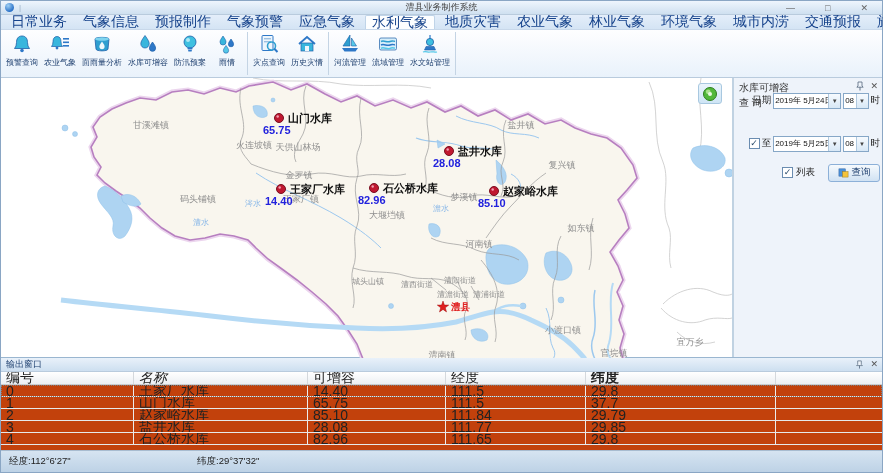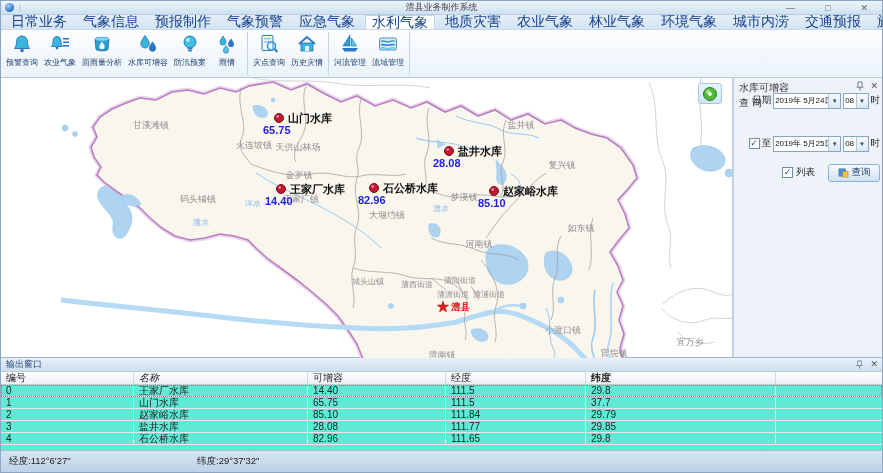--- a/index.html
+++ b/index.html
@@ -52,21 +52,21 @@
 .combo {height:16px;border:1px solid #86a7c7;background:#fff;display:flex;align-items:stretch}
 .combo-txt {font-size:8px;color:#111;padding:0 1px;display:flex;align-items:center;white-space:nowrap;overflow:hidden;flex:1}
 .combo-arrow {width:12px;border-left:1px solid #b0c8de;background:linear-gradient(#f6fafe,#d8e8f6);display:flex;align-items:center;justify-content:center;font-size:6px;color:#444}
 .cb {width:11px;height:11px;border:1px solid #6a8cb0;background:#fff;display:flex;align-items:center;justify-content:center;font-size:9px;line-height:1;color:#2a4a6a;flex:0 0 11px}
 .q-btn {height:18px;width:60px;border:1px solid #8cb0d8;border-radius:3px;background:linear-gradient(#f6fafd,#d0e2f3);display:flex;align-items:center;justify-content:center;gap:3px;font-size:9.5px;color:#1c3e6e}
 
 
 .output-panel {flex:0 0 93px;display:flex;flex-direction:column;background:#fff;border-top:1px solid #9ab6d0}
 .op-head {height:24px;background:linear-gradient(#e9f1fa,#cddff0);display:flex;align-items:flex-end;padding:0 5px;font-size:9px;color:#1c3e6e;position:relative;border-bottom:1px solid #b9cbdd;flex:0 0 13px}
 .op-icons {position:absolute;right:4px;top:0;height:13px;display:flex;gap:6px;align-items:center}
-.grid {flex:1;position:relative;font-size:10px;overflow:hidden;background:#5eead4}
+.grid {flex:1;position:relative;font-size:14px;overflow:hidden;background:#c2410c}
 .g-head {height:13px;display:flex;background:linear-gradient(#ffffff,#eceff3);border-bottom:1px solid #c8ccd0;color:#222}
 .g-hcell {padding-left:5px;border-right:1px solid #d4d8dc;display:flex;align-items:center;flex:0 0 auto}
 .g-row {height:12px;display:flex;border-bottom:1px solid #e6e8ea;color:#222}
 .g-row.selected {outline:1px dotted #808080;outline-offset:-1px}
 .g-cell {padding-left:5px;border-right:1px solid #ececec;display:flex;align-items:center;flex:0 0 auto;white-space:nowrap;overflow:hidden}
 
 
 .statusbar {flex:0 0 22px;background:linear-gradient(#d6e4f1,#bdd2e6);border-top:1px solid #a8bcd0;display:flex;align-items:center;font-size:9.5px;color:#222}
 .sb-lon {margin-left:8px;width:188px}
 </style>
@@ -204,20 +204,31 @@
       <div class="tb-item">
         <div class="tb-ico">
           <svg viewBox="0 0 22 22">
             <rect x="2.5" y="5" width="17" height="12" rx="1.5" fill="#d7eefa" stroke="#1d5fa8" stroke-width="0.7"></rect>
             <path d="M4 8.5 C7 6.8 10 10 13 8.5 C15.5 7.3 17 8.5 18 8.2" stroke="#2e9fd0" stroke-width="1.5" fill="none"></path>
             <path d="M4 12 C7 10.3 10 13.5 13 12 C15.5 10.8 17 12 18 11.7" stroke="#2e78c8" stroke-width="1.5" fill="none"></path>
             <path d="M4 15.3 C7 13.6 10 16.8 13 15.3 C15.5 14.1 17 15.3 18 15" stroke="#55c8e8" stroke-width="1.5" fill="none"></path>
           </svg>
         </div>
         <div class="tb-lbl">流域管理</div>
+      </div>
+      <div class="tb-item">
+        <div class="tb-ico">
+          <svg viewBox="0 0 22 22">
+            <line x1="11" y1="2" x2="11" y2="6" stroke="#2e78c8" stroke-width="1.2"></line>
+            <circle cx="11" cy="9" r="3.6" fill="#3fc0e0" stroke="#1d5fa8" stroke-width="0.8"></circle>
+            <path d="M7 13.5 L15 13.5 L16.5 17 L5.5 17 Z" fill="#2e78c8" stroke="#1d5fa8" stroke-width="0.6"></path>
+            <path d="M4 19 C6.5 17.8 9 19.6 11 19 C13.5 18.2 16 19.6 18 19" stroke="#55c8e8" stroke-width="1.2" fill="none"></path>
+          </svg>
+        </div>
+        <div class="tb-lbl">水文站管理</div>
       </div>
       <div class="tb-sep"></div>
     </div>
 
   <div class="workspace">
 
     <div class="map-area">
       <svg class="map-svg" width="731" height="281" viewBox="0 0 731 281" xmlns="http://www.w3.org/2000/svg">
 
         <g stroke="#c8c8c8" stroke-width="0.8" fill="none">

